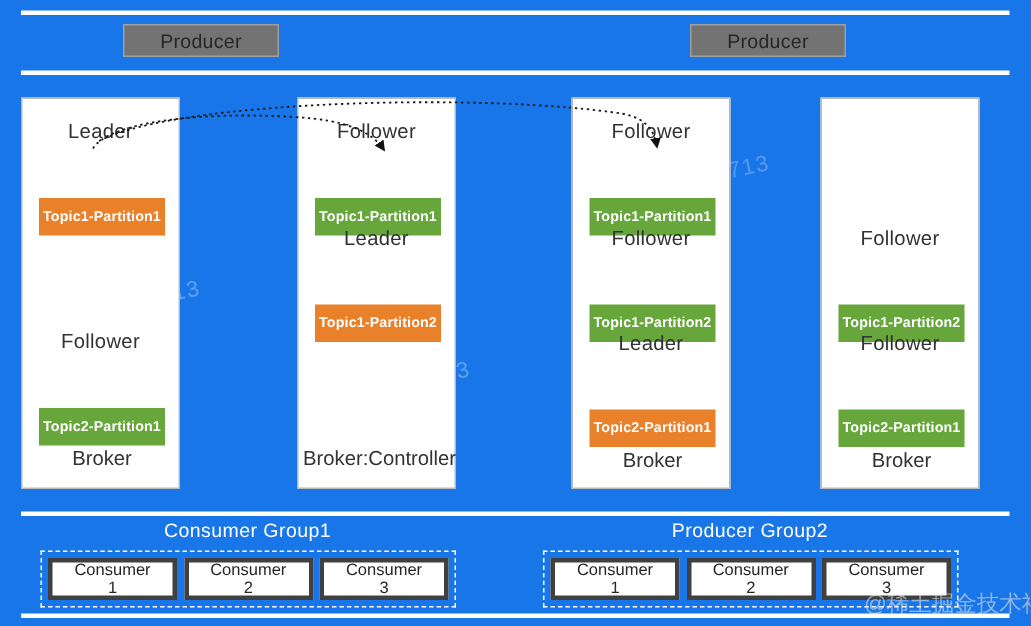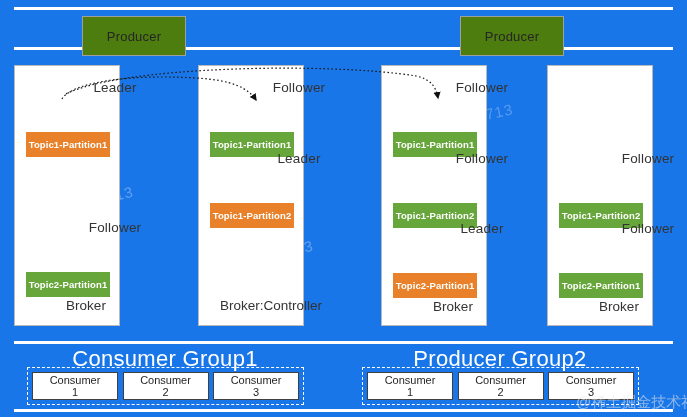--- a/index.html
+++ b/index.html
@@ -31,22 +31,22 @@
     background: #ffffff;
   }
   .rule-top    { top: 7px; }
   .rule-mid    { top: 47px; }
   .rule-cg-top { top: 341px; }
   .rule-bottom { top: 409px; }
 
   .producer {
     position: absolute;
     top: 16px;
-    height: 40px;
-    background: #4d7c0f;
+    height: 22px;
+    background: #737373;
     border: 1px solid #9f9f9f;
     box-sizing: border-box;
     display: flex;
     align-items: center;
     justify-content: center;
     font-size: 13px;
     color: #262626;
     letter-spacing: .2px;
   }
   .producer-1 { left: 82px;  width: 104px; }
@@ -68,21 +68,20 @@
   .broker-4 { left: 547px; }
 
   .role {
     position: absolute;
     left: 0;
     width: 100%;
     text-align: center;
     font-size: 13.5px;
     color: #333333;
     letter-spacing: .2px;
-    padding-left: 48px;
   }
 
   .partition {
     position: absolute;
     left: 11px;
     width: 84px;
     height: 25px;
     box-sizing: border-box;
     display: flex;
     align-items: center;
@@ -92,34 +91,34 @@
     color: #ffffff;
     letter-spacing: .1px;
     white-space: nowrap;
     margin-top: 28px;
   }
   .p-leader   { background: #e8812a; }
   .p-follower { background: #66a63a; }
 
   .broker-label {
     position: absolute;
-    left: 21px;
+    left: 3px;
     width: 100px;
     text-align: center;
     font-size: 13.5px;
     color: #333333;
     line-height: 15px;
   }
 
   
   .cg-title {
     position: absolute;
     top: 346px;
     text-align: center;
-    font-size: 22px;
+    font-size: 13px;
     color: #ffffff;
     letter-spacing: .3px;
   }
   .cg-title-1 { left: 20px;  width: 290px; }
   .cg-title-2 { left: 355px; width: 290px; }
 
   .cg-box {
     position: absolute;
     top: 367px;
     height: 38px;
@@ -130,21 +129,21 @@
     justify-content: space-between;
     padding: 0 4px;
   }
   .cg-box-1 { left: 27px;  width: 277px; }
   .cg-box-2 { left: 362px; width: 277px; }
 
   .consumer {
     width: 86px;
     height: 28px;
     background: #ffffff;
-    border: 1px solid #404040;
+    border: 3px solid #404040;
     box-sizing: border-box;
     display: flex;
     flex-direction: column;
     align-items: center;
     justify-content: center;
     font-size: 11px;
     color: #262626;
     line-height: 12px;
   }
 

